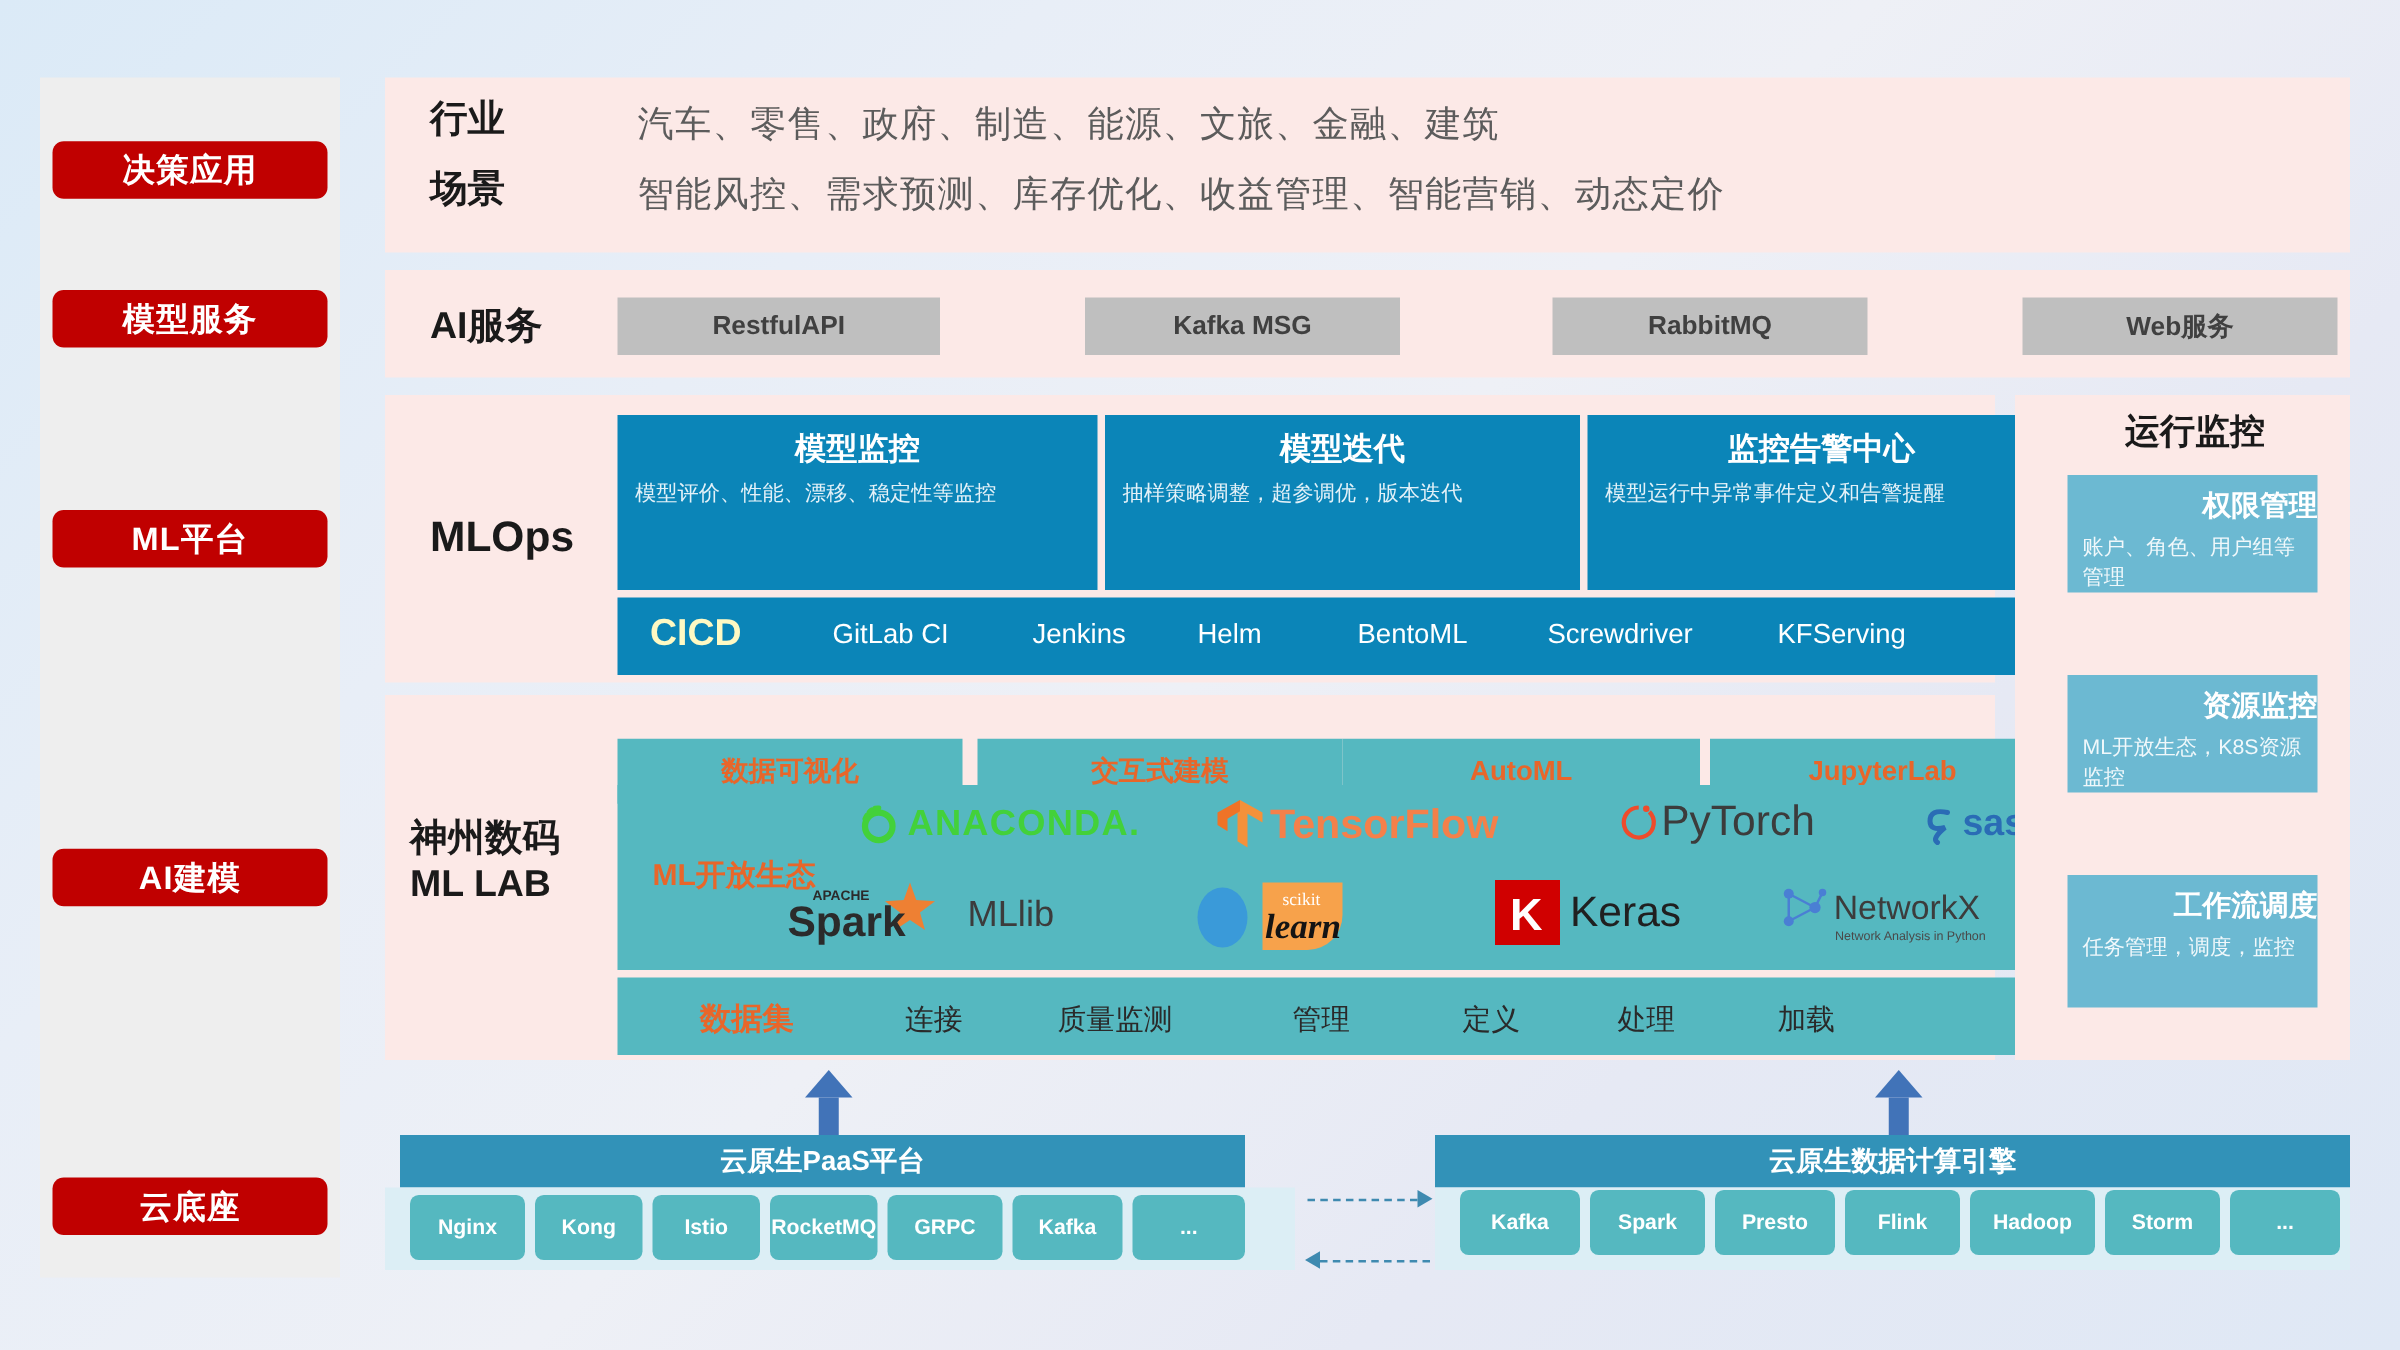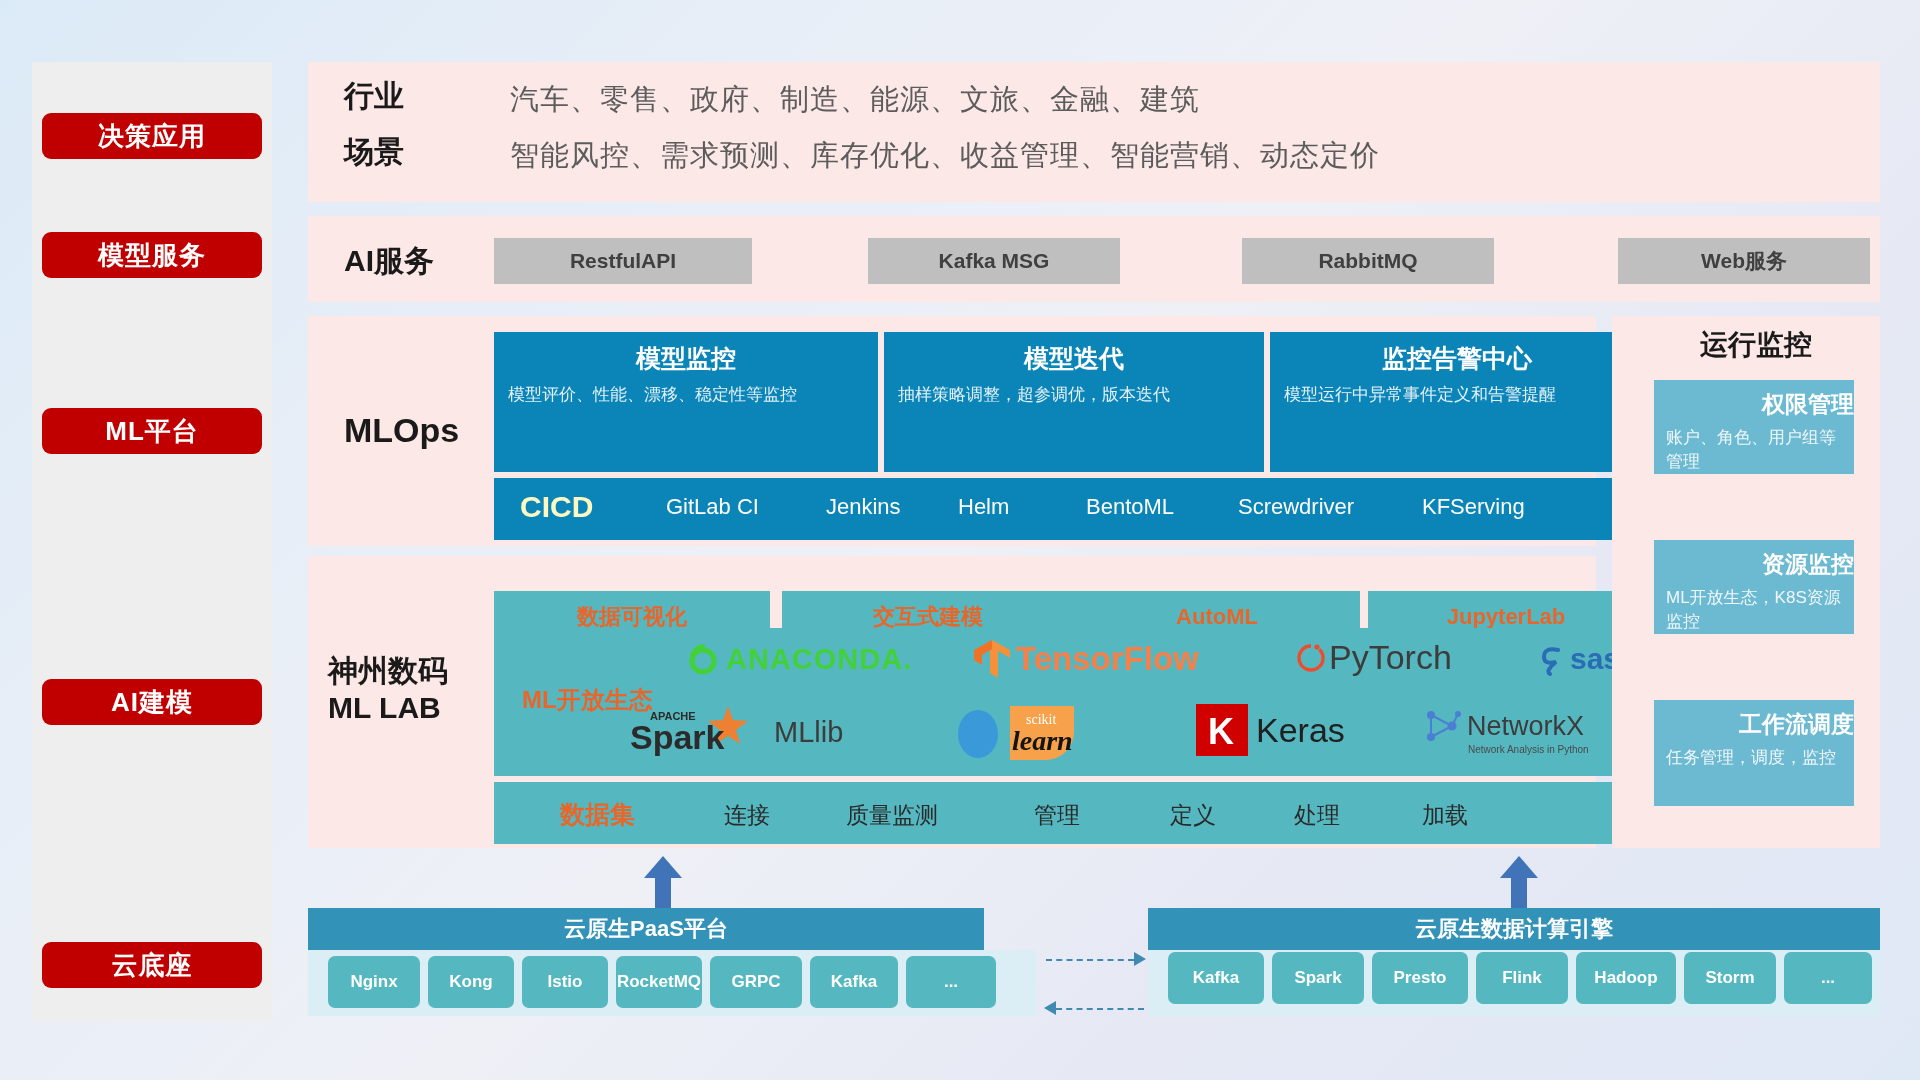--- a/index.html
+++ b/index.html
@@ -104,21 +104,21 @@
   .cloud-head{
     position:absolute;background:#3292b8;color:#fff;font-size:22px;font-weight:bold;
     display:flex;align-items:center;justify-content:center;height:42px;
   }
   .cloud-body{position:absolute;background:#dceef5;}
   .chip{
     position:absolute;background:#55b8c0;color:#fff;border-radius:7px;
     font-size:17px;font-weight:bold;display:flex;align-items:center;justify-content:center;
     text-align:center;line-height:1.1;height:52px;
   }
-  #grpA-head{left:308px;top:908px;width:676px;}
+  #grpA-head{left:320px;top:908px;width:676px;}
   #grpA-body{left:308px;top:950px;width:728px;height:66px;}
   #grpB-head{left:1148px;top:908px;width:732px;}
   #grpB-body{left:1148px;top:950px;width:732px;height:66px;}
   .arrow-stem{position:absolute;background:#4173b8;}
   .arrow-head{
     position:absolute;width:0;height:0;border-left:19px solid transparent;
     border-right:19px solid transparent;border-bottom:22px solid #4173b8;
   }
 
   .dashline{position:absolute;height:0;border-top:2px dashed #3f8ab0;}

